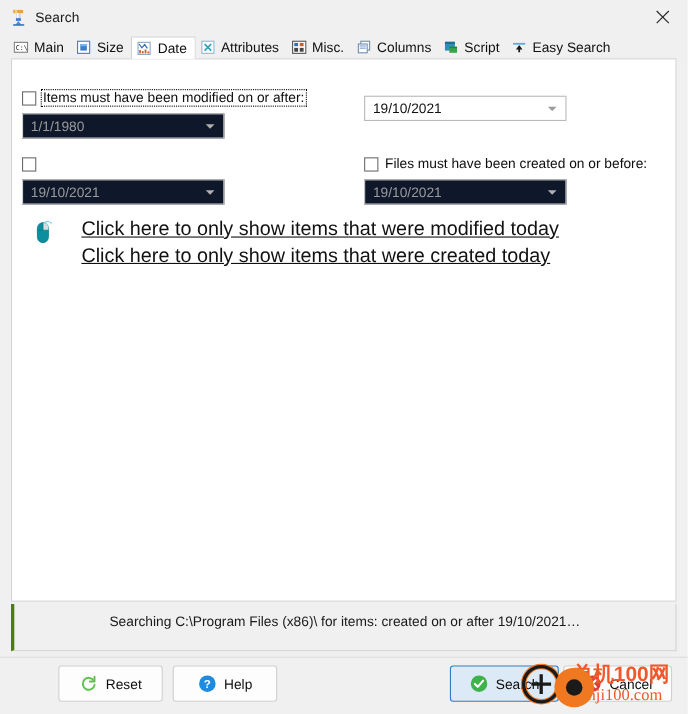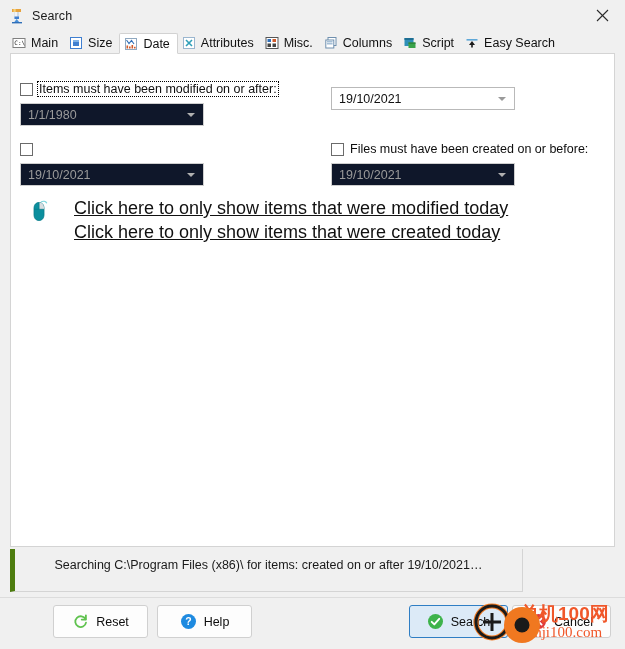--- a/index.html
+++ b/index.html
@@ -208,24 +208,24 @@
     white-space: nowrap;
     cursor: pointer;
     width: fit-content;
   }
 
   
   .statusbar {
     position: absolute;
     left: 10px;
     top: 549px;
-    width: 513px;
+    width: 605px;
     height: 43px;
     box-sizing: border-box;
-    border-left: 5px solid #4d7c0f;
+    border-left: 3px solid #4d7c0f;
     border-right: 1px solid #d4d4d4;
     border-bottom: 1px solid #d4d4d4;
     background: #f0f0f0;
     display: flex;
     align-items: flex-start;
     justify-content: center;
     padding-top: 9px;
   }
   .statusbar .stxt {
     font-size: 12.5px;

